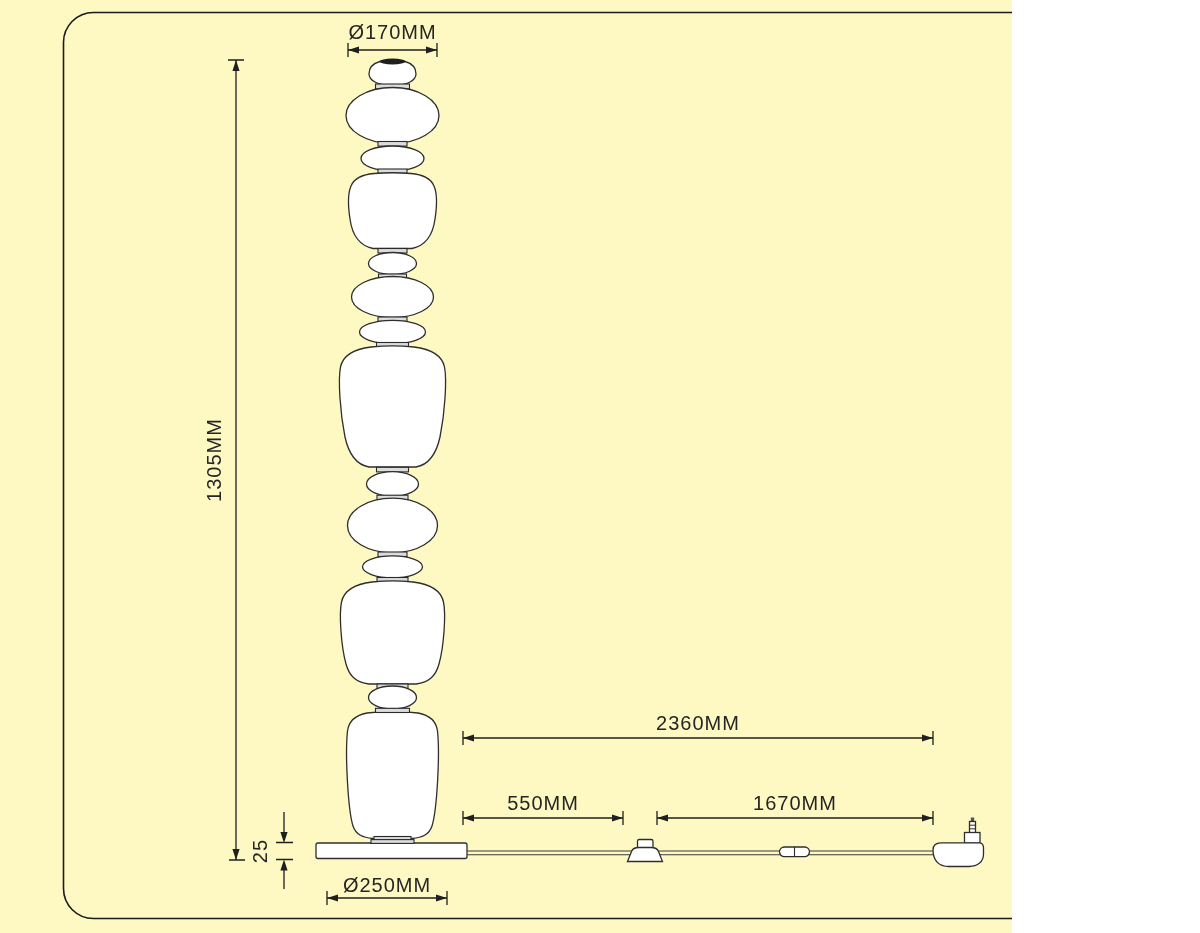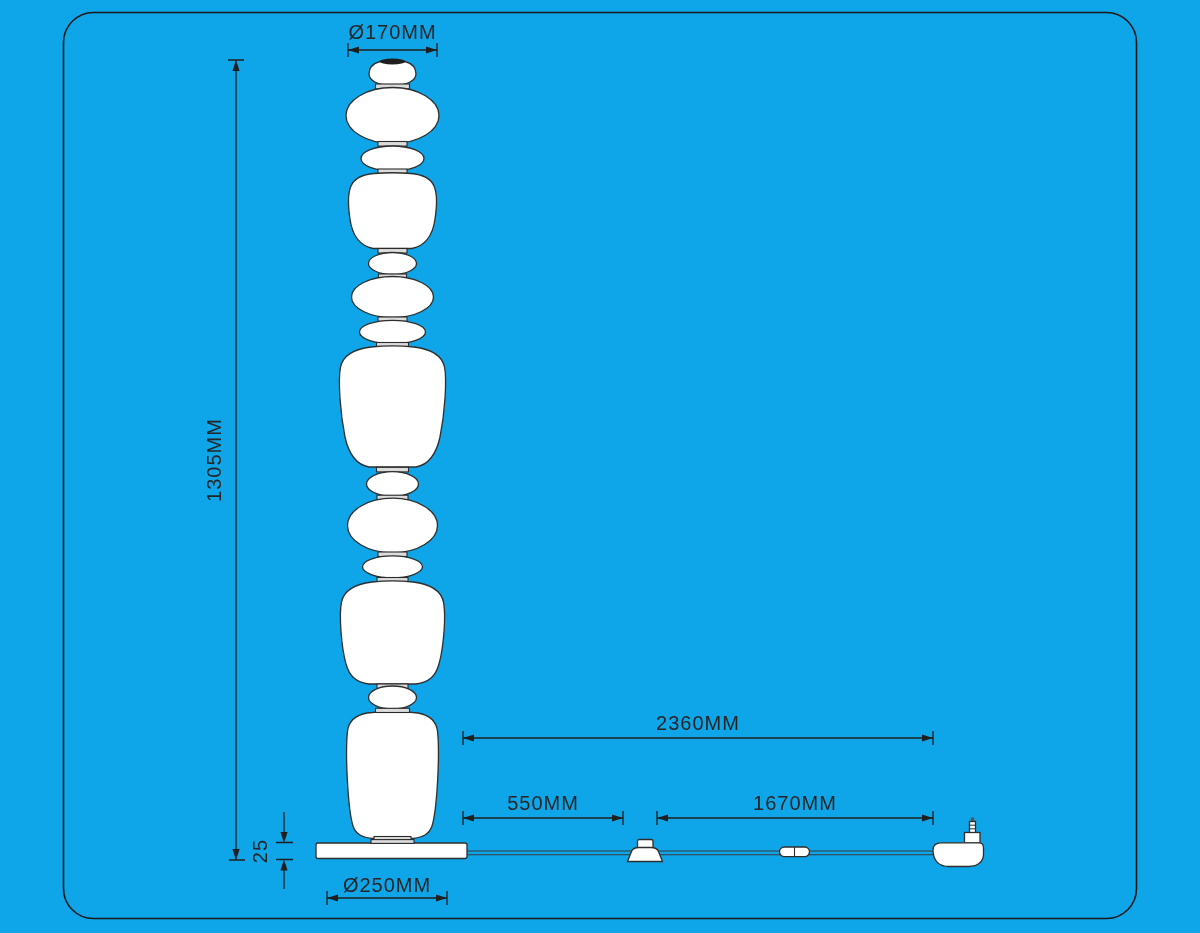--- a/index.html
+++ b/index.html
@@ -1,19 +1,19 @@
 <!DOCTYPE html>
 <html><head>
 <meta charset="utf-8">
 <style>
   html,body{margin:0;padding:0;background:#fff;}
   .canvas{
     position:relative;
-    width:1200px;height:933px;
-    background:#0ea5e9;
+    width:1012px;height:933px;
+    background:#fef9c3;
     font-family:"Liberation Sans", sans-serif;
     overflow:hidden;
   }
   svg{position:absolute;left:0;top:0;}
   .dim-text{
     font-family:"Liberation Sans", sans-serif;
     font-size:20px;
     letter-spacing:1px;
     fill:#252525;
   }

